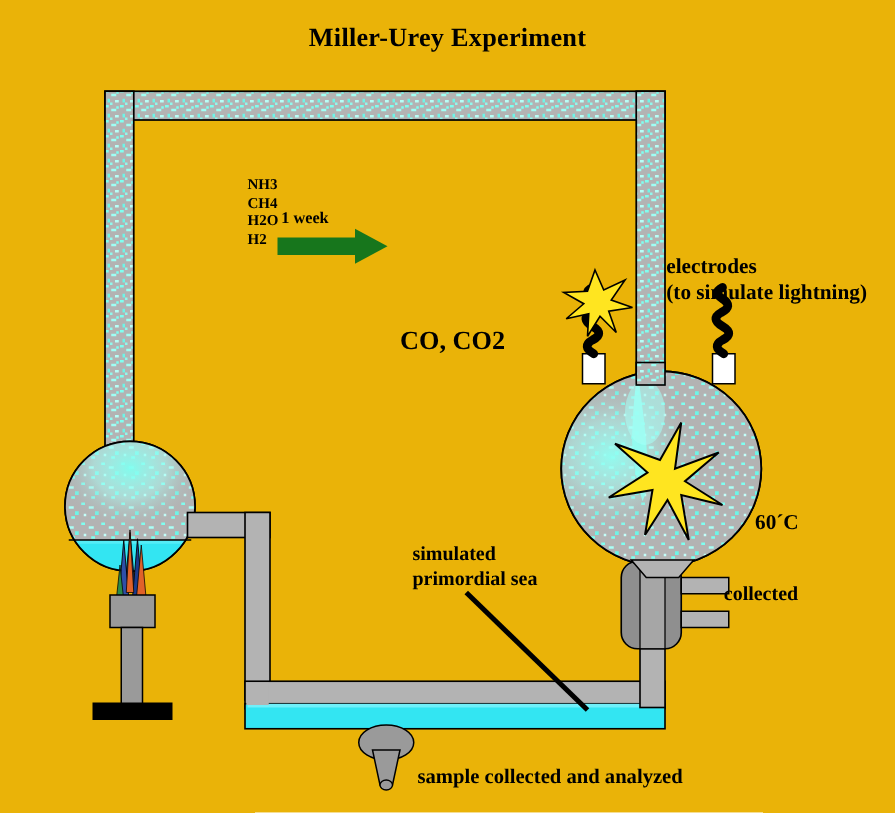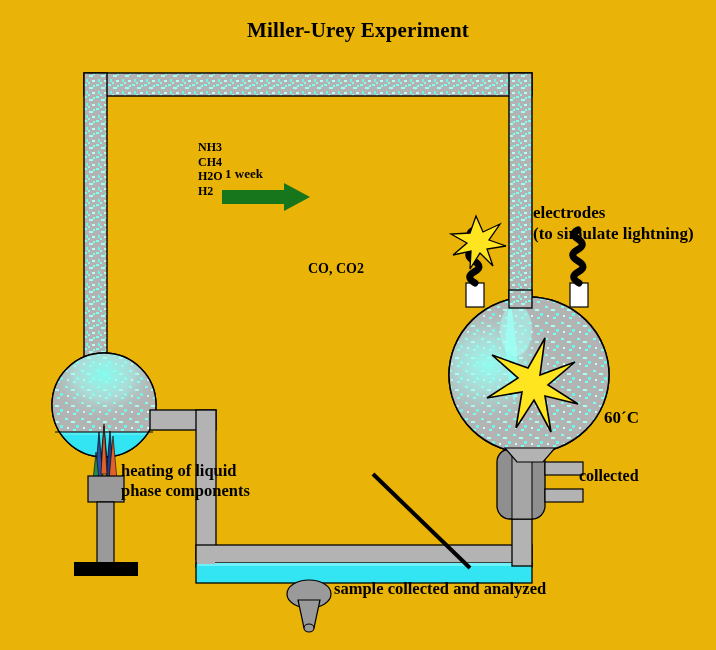--- a/index.html
+++ b/index.html
@@ -24,28 +24,28 @@
   }
   #title {
     left: 0; top: 18px;
     width: 716px;
     text-align: center;
     font-size: 21px;
     letter-spacing: 0.2px;
   }
   .reagents { left: 150px; top: 140px; font-size: 12px; margin-left: 48px; }
   .products { left: 320px; top: 130px; font-size: 17px; }
-  .oxides   { left: 308px; top: 260px; font-size: 14px; }
+  .oxides   { left: 320px; top: 260px; font-size: 21px; }
   .weeklbl  { left: 225px; top: 166px; font-size: 13px; }
   .electrodes-lbl { left: 533px; top: 203px; font-size: 17px; }
   .temp-lbl { left: 604px; top: 408px; font-size: 17px; }
   .condenser-lbl { left: 579px; top: 466px; font-size: 16px; }
   .heating-lbl { left: 121px; top: 461px; font-size: 16.5px; }
   .sea-lbl { left: 330px; top: 434px; font-size: 16px; }
-  .sample-lbl { left: 334px; top: 579px; font-size: 16.5px; }
+  .sample-lbl { left: 334px; top: 611px; font-size: 16.5px; }
 
   svg.layer {
     position: absolute;
     left: 0; top: 0;
     width: 716px;
     height: 650px;
   }
 </style>
 </head>
 <body>
@@ -215,19 +215,19 @@
 
   <div class="lbl oxides">CO, CO2</div>
 
   <div class="lbl electrodes-lbl">electrodes
 (to simulate lightning)</div>
 
   <div class="lbl temp-lbl">60´C</div>
 
   <div class="lbl condenser-lbl">collected</div>
 
-  <div class="lbl heating-lbl">heating of liquid
-phase components</div>
-
+
+  <div class="lbl sea-lbl">simulated
+primordial sea</div>
 
   <div class="lbl sample-lbl">sample collected and analyzed</div>
 
 </div>
 
 </body></html>

